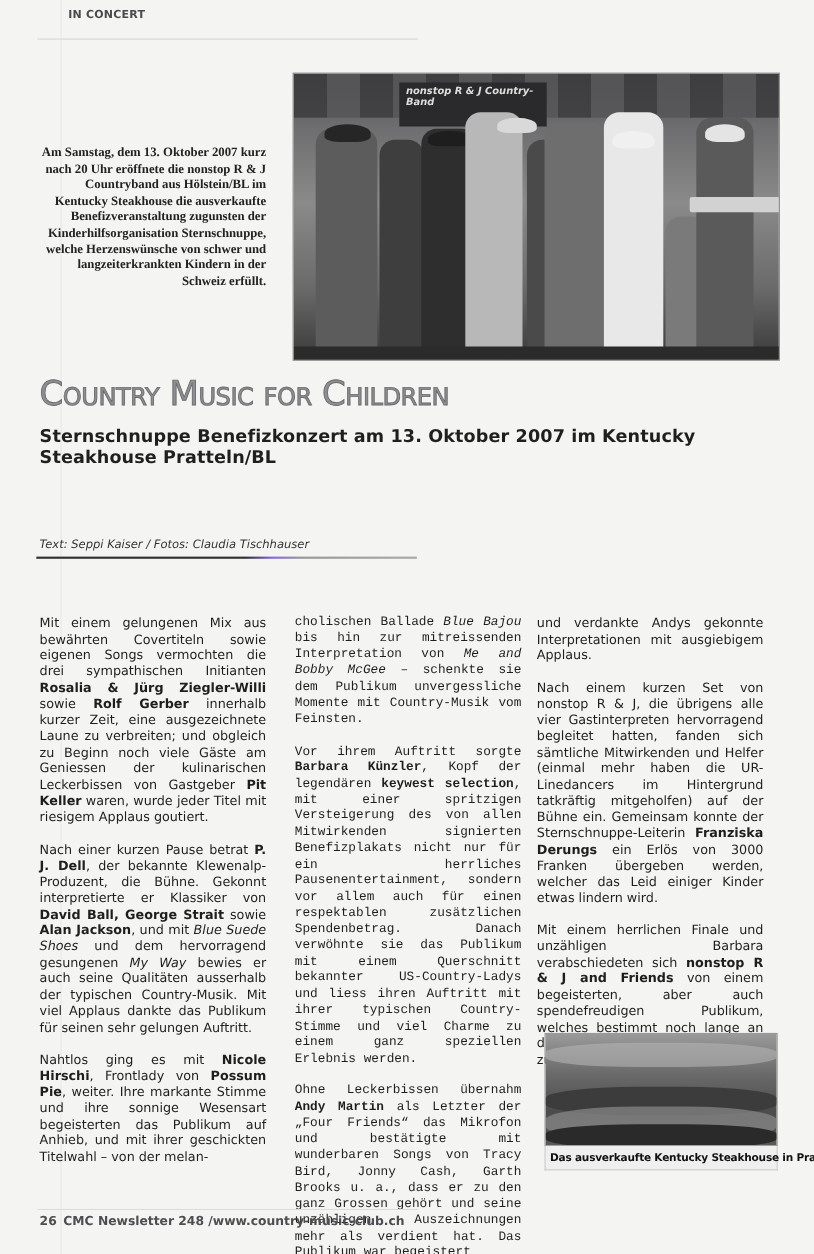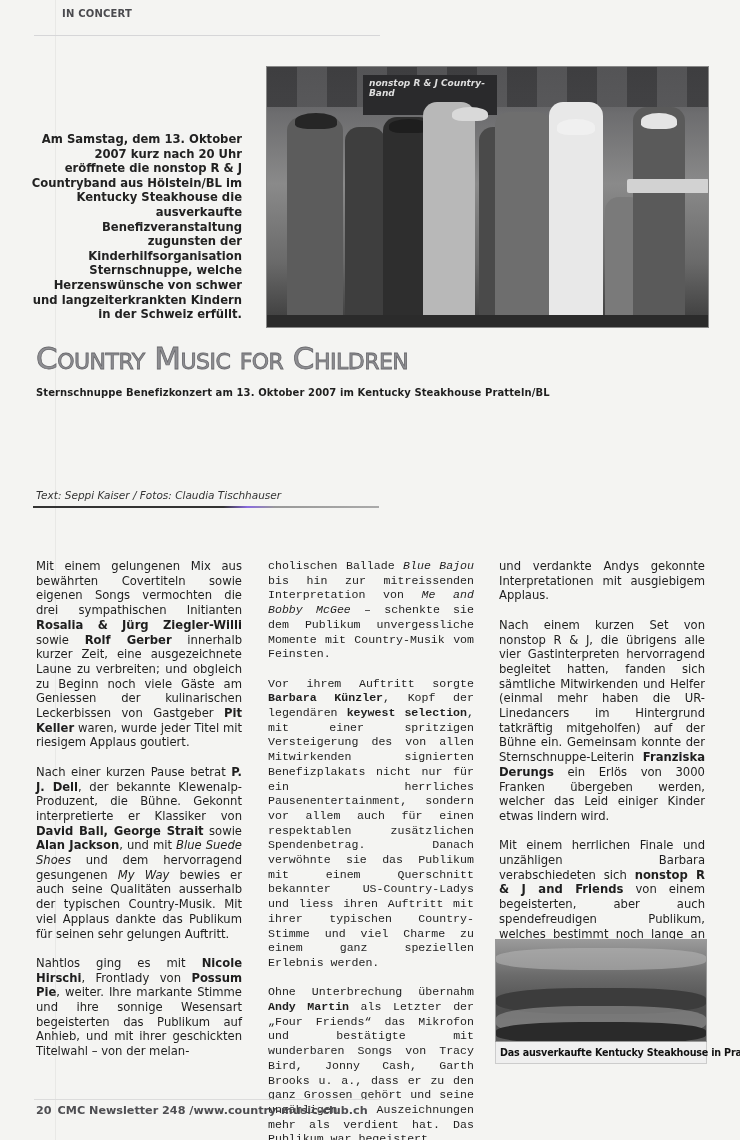--- a/index.html
+++ b/index.html
@@ -3,42 +3,42 @@
 <meta charset="utf-8">
 <style>
   * { box-sizing: border-box; margin: 0; padding: 0; }
   html, body { width: 740px; height: 1140px; background: #f4f4f2; overflow: hidden; }
   body { position: relative; font-family: "DejaVu Sans", sans-serif; color: #1c1c1c; }
 
   .section-header { position: absolute; left: 62px; top: 8px; font-family: "DejaVu Sans", sans-serif; font-weight: bold; font-size: 10px; color: #4a4a4e; letter-spacing: 0.2px; }
   .header-rule { position: absolute; left: 34px; top: 35px; width: 346px; height: 1px; background: #d6d6d8; }
   .left-margin-rule { position: absolute; left: 55px; top: 0; width: 1px; height: 1140px; background: #e8e8e6; }
 
-  .lead { position: absolute; left: 30px; top: 132px; width: 212px; text-align: right; font-weight: bold; font-size: 11.6px; line-height: 14.6px; color: #222; }
+  .lead { position: absolute; left: 30px; top: 132px; width: 212px; text-align: right; font-weight: bold; font-size: 11.6px; line-height: 14.6px; color: #222; font-family: Liberation Serif, serif; }
 
   .photo-main { position: absolute; left: 266px; top: 66px; width: 443px; height: 262px; border: 1px solid #888; overflow: hidden; background: linear-gradient(180deg, #4e4e50 0%, #6d6d6f 18%, #8a8a8a 45%, #6a6a6a 75%, #3a3a3a 100%); }
   .photo-main .curtain { position: absolute; top: 0; left: 0; right: 0; height: 40px; background: repeating-linear-gradient(90deg, #3b3b3d 0 30px, #555557 30px 60px); opacity: 0.85; }
   .photo-main .banner { position: absolute; top: 8px; left: 96px; width: 134px; height: 40px; background: #2a2a2c; color: #dedede; font-size: 9px; font-style: italic; font-weight: bold; padding: 3px 6px; }
   .photo-main .figure { position: absolute; bottom: 10px; border-radius: 14px 14px 2px 2px; }
   .photo-main .hat { position: absolute; border-radius: 50% 50% 30% 30%; }
   .photo-main .stage { position: absolute; left: 0; right: 0; bottom: 0; height: 12px; background: #2b2b2b; }
 
   .headline { position: absolute; left: 36px; top: 340px; font-family: "DejaVu Sans", sans-serif; font-size: 31px; letter-spacing: -0.5px; color: #8e8e92; -webkit-text-stroke: 0.8px #6a6a6e; font-variant: small-caps; font-weight: normal; }
-  .subhead { position: absolute; left: 36px; top: 387px; font-weight: bold; font-size: 10px; color: #1f1f1f; letter-spacing: 0.1px; }
+  .subhead { position: absolute; left: 36px; top: 387px; font-weight: bold; font-size: 16px; color: #1f1f1f; letter-spacing: 0.1px; }
 
   .credits { position: absolute; left: 36px; top: 489px; font-style: italic; font-size: 10.5px; color: #333; }
   .credits-rule { position: absolute; left: 33px; top: 506px; width: 346px; height: 2px; background: linear-gradient(90deg, #333 0%, #333 55%, #8a6be0 62%, #999 70%, #aaa 100%); }
 
   .col { position: absolute; top: 525px; width: 206px; font-size: 11.6px; line-height: 14.7px; color: #1e1e1e; text-align: justify; margin-top: 34px; }
   .col p { margin-bottom: 14.7px; }
   .col b { font-weight: bold; }
   .col i { font-style: italic; }
   .col1 { left: 36px; }
   .col2 { left: 268px; font-family: Liberation Mono, monospace; }
-  .col3 { left: 499px; }
+  .col3 { left: 488px; }
 
   .end-mark { display: inline-block; width: 9px; height: 9px; background: #c8c8c8; margin-left: 22px; vertical-align: -1px; }
 
   .photo-small { position: absolute; left: 495px; top: 939px; width: 212px; height: 103px; border: 1px solid #999; overflow: hidden; background: linear-gradient(180deg, #9a9a9a 0%, #6b6b6b 35%, #4c4c4c 70%, #5a5a5a 100%); }
   .photo-small .row { position: absolute; left: 0; right: 0; border-radius: 40%; }
   .photo-caption { position: absolute; left: 495px; top: 1042px; width: 212px; height: 22px; background: #efefef; border: 1px solid #ccc; border-top: none; font-size: 9.6px; font-weight: bold; color: #111; padding: 5px 4px; letter-spacing: -0.2px; white-space: nowrap; }
 
   .footer-rule { position: absolute; left: 34px; top: 1099px; width: 346px; height: 1px; background: #dcdcdc; }
   .footer { position: absolute; left: 36px; top: 1104px; font-size: 11.2px; font-weight: bold; color: #4e4e52; }
   .footer .pg { margin-right: 6px; }
@@ -82,33 +82,33 @@
 
 <div class="col col1">
   <p><span>Mit einem gelungenen Mix aus bewährten Covertiteln sowie eigenen Songs vermochten die drei sympathischen Initianten </span><b>Rosalia &amp; Jürg Ziegler-Willi</b><span> sowie </span><b>Rolf Gerber</b><span> innerhalb kurzer Zeit, eine ausgezeichnete Laune zu verbreiten; und obgleich zu Beginn noch viele Gäste am Geniessen der kulinarischen Leckerbissen von Gastgeber </span><b>Pit Keller</b><span> waren, wurde jeder Titel mit riesigem Applaus goutiert.</span></p>
   <p><span>Nach einer kurzen Pause betrat </span><b>P. J. Dell</b><span>, der bekannte Klewenalp-Produzent, die Bühne. Gekonnt interpretierte er Klassiker von </span><b>David Ball, George Strait</b><span> sowie </span><b>Alan Jackson</b><span>, und mit </span><i>Blue Suede Shoes</i><span> und dem hervorragend gesungenen </span><i>My Way</i><span> bewies er auch seine Qualitäten ausserhalb der typischen Country-Musik. Mit viel Applaus dankte das Publikum für seinen sehr gelungen Auftritt.</span></p>
   <p><span>Nahtlos ging es mit </span><b>Nicole Hirschi</b><span>, Frontlady von </span><b>Possum Pie</b><span>, weiter. Ihre markante Stimme und ihre sonnige Wesensart begeisterten das Publikum auf Anhieb, und mit ihrer geschickten Titelwahl – von der melan-</span></p>
 </div>
 
 <div class="col col2">
   <p><span>cholischen Ballade </span><i>Blue Bajou</i><span> bis hin zur mitreissenden Interpretation von </span><i>Me and Bobby McGee</i><span> – schenkte sie dem Publikum unvergessliche Momente mit Country-Musik vom Feinsten.</span></p>
   <p><span>Vor ihrem Auftritt sorgte </span><b>Barbara Künzler</b><span>, Kopf der legendären </span><b>keywest selection</b><span>, mit einer spritzigen Versteigerung des von allen Mitwirkenden signierten Benefizplakats nicht nur für ein herrliches Pausenentertainment, sondern vor allem auch für einen respektablen zusätzlichen Spendenbetrag. Danach verwöhnte sie das Publikum mit einem Querschnitt bekannter US-Country-Ladys und liess ihren Auftritt mit ihrer typischen Country-Stimme und viel Charme zu einem ganz speziellen Erlebnis werden.</span></p>
-  <p><span>Ohne Unterbrechung übernahm </span><b>Andy Martin</b><span> als Letzter der „Four Friends“ das Mikrofon und bestätigte mit wunderbaren Songs von Tracy Bird, Jonny Cash, Garth Brooks u. a., dass er zu den ganz Grossen gehört und seine unzähligen Auszeichnungen mehr als verdient hat. Das Publikum war begeistert</span></p>
+  <p><span>Ohne Leckerbissen übernahm </span><b>Andy Martin</b><span> als Letzter der „Four Friends“ das Mikrofon und bestätigte mit wunderbaren Songs von Tracy Bird, Jonny Cash, Garth Brooks u. a., dass er zu den ganz Grossen gehört und seine unzähligen Auszeichnungen mehr als verdient hat. Das Publikum war begeistert</span></p>
 </div>
 
 <div class="col col3">
   <p><span>und verdankte Andys gekonnte Interpretationen mit ausgiebigem Applaus.</span></p>
   <p><span>Nach einem kurzen Set von nonstop R &amp; J, die übrigens alle vier Gastinterpreten hervorragend begleitet hatten, fanden sich sämtliche Mitwirkenden und Helfer (einmal mehr haben die UR-Linedancers im Hintergrund tatkräftig mitgeholfen) auf der Bühne ein. Gemeinsam konnte der Sternschnuppe-Leiterin </span><b>Franziska Derungs</b><span> ein Erlös von 3000 Franken übergeben werden, welcher das Leid einiger Kinder etwas lindern wird.</span></p>
   <p><span>Mit einem herrlichen Finale und unzähligen Barbara verabschiedeten sich </span><b>nonstop R &amp; J and Friends</b><span> von einem begeisterten, aber auch spendefreudigen Publikum, welches bestimmt noch lange an dieses wunderbare Event zurückdenken wird.</span><span class="end-mark"></span></p>
 </div>
 
 <div class="photo-small">
   <div class="row" style="top:8px;height:22px;background:#b4b4b4;opacity:0.6;"></div>
   <div class="row" style="top:48px;height:26px;background:#3c3c3c;"></div>
   <div class="row" style="top:66px;height:30px;background:#8a8a8a;opacity:0.7;"></div>
   <div class="row" style="top:82px;height:22px;background:#2a2a2a;"></div>
 </div>
 <div class="photo-caption">Das ausverkaufte Kentucky Steakhouse in Pratteln</div>
 
 <div class="footer-rule"></div>
 <div class="footer">
-  <span class="pg">20</span><span>CMC Newsletter 248 /www.country-music-club.ch</span>
+  <span class="pg">26</span><span>CMC Newsletter 248 /www.country-music-club.ch</span>
 </div>
 
 </body></html>

